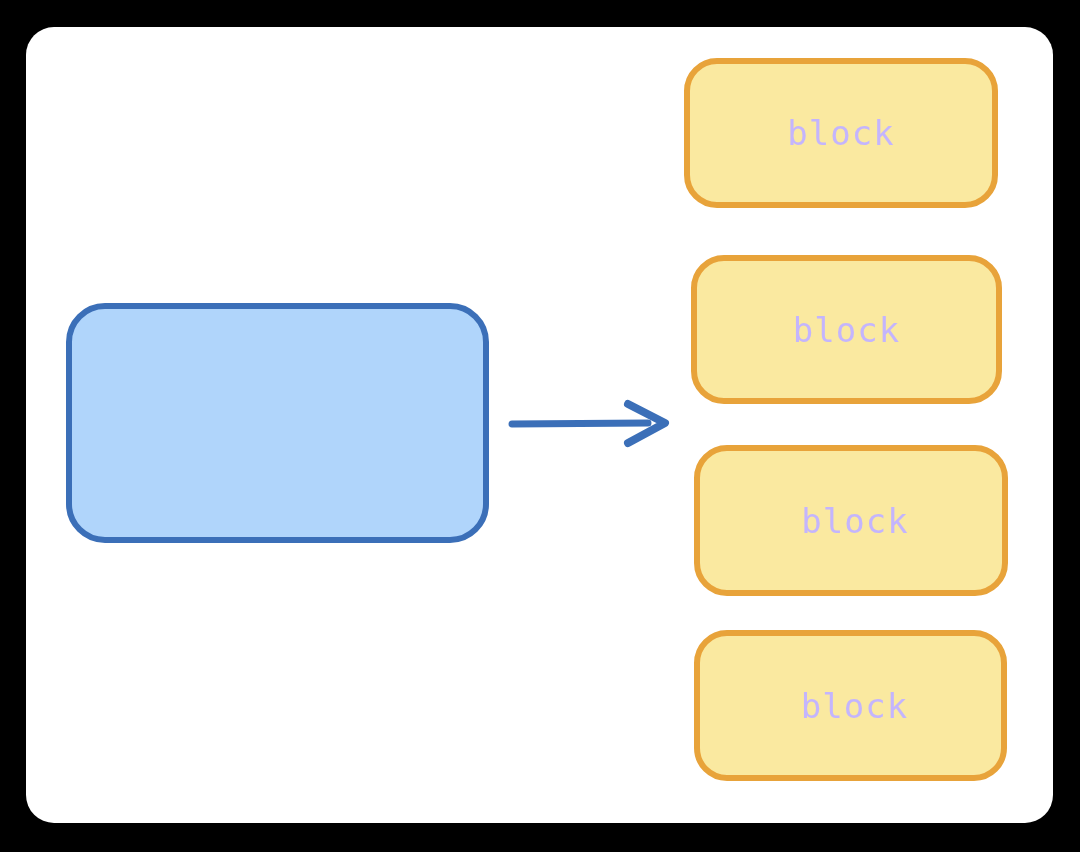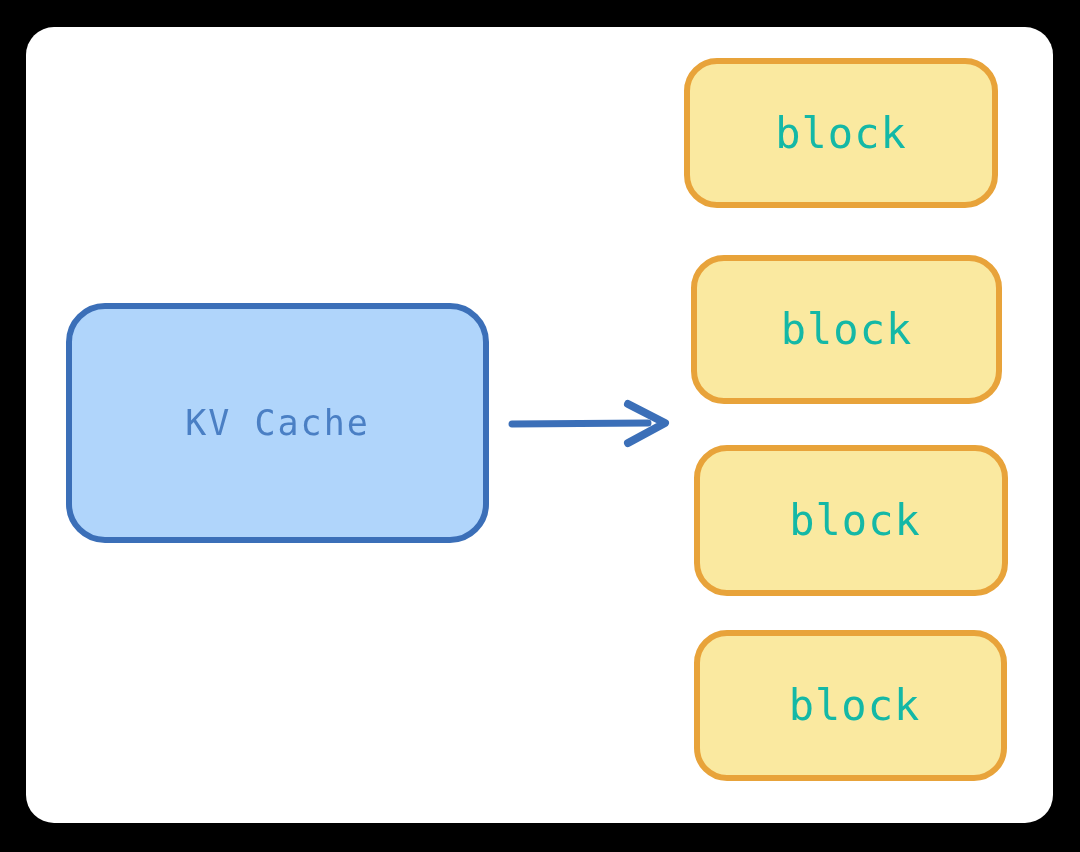--- a/index.html
+++ b/index.html
@@ -50,23 +50,23 @@
 
   .kv-label {
     font-family: "DejaVu Sans Mono", monospace;
     font-size: 35px;
     letter-spacing: 2px;
     color: #4a7fc4;
   }
 
   .block-label {
     font-family: "DejaVu Sans Mono", monospace;
-    font-size: 42px;
+    font-size: 34px;
     letter-spacing: 1px;
-    color: #14b8a6;
+    color: #c4b5fd;
   }
 </style>
 </head>
 <body>
 
 <div id="canvas-root">
 
   <div id="whiteboard"></div>
 
   <svg class="diagram-svg" viewBox="0 0 1080 852">
@@ -80,21 +80,20 @@
 
     <rect x="687" y="61" width="308" height="144" rx="30" ry="30" fill="#fae9a0" stroke="#e8a33a" stroke-width="6" stroke-linejoin="round"></rect>
 
     <rect x="694" y="258" width="305" height="143" rx="30" ry="30" fill="#fae9a0" stroke="#e8a33a" stroke-width="6" stroke-linejoin="round"></rect>
 
     <rect x="697" y="448" width="308" height="145" rx="30" ry="30" fill="#fae9a0" stroke="#e8a33a" stroke-width="6" stroke-linejoin="round"></rect>
 
     <rect x="697" y="633" width="307" height="145" rx="30" ry="30" fill="#fae9a0" stroke="#e8a33a" stroke-width="6" stroke-linejoin="round"></rect>
   </svg>
 
-  <div class="node-label kv-label" style="left:68px; top:305px; width:419px; height:236px;">KV Cache</div>
 
   <div class="node-label block-label" style="left:686px; top:60px; width:310px; height:146px;">block</div>
 
   <div class="node-label block-label" style="left:693px; top:257px; width:307px; height:145px;">block</div>
 
   <div class="node-label block-label" style="left:700px; top:447px; width:310px; height:147px;">block</div>
 
   <div class="node-label block-label" style="left:700px; top:632px; width:309px; height:147px;">block</div>
 
 </div>

